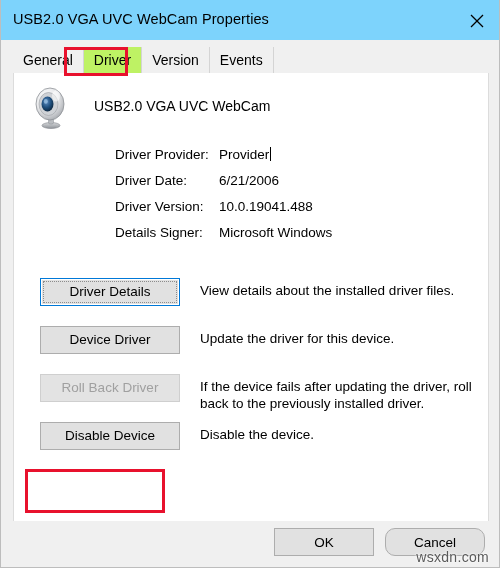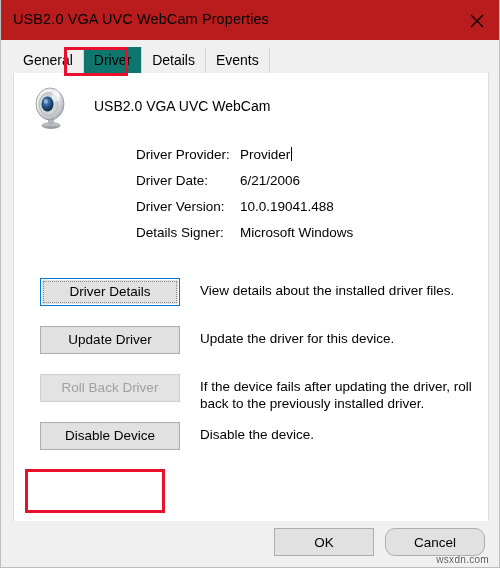--- a/index.html
+++ b/index.html
@@ -27,21 +27,21 @@
     border-bottom: 1px solid #bdbdbd;
     box-sizing: border-box;
   }
 
   
   .titlebar {
     position: absolute;
     left: 0; top: 0;
     width: 100%;
     height: 40px;
-    background: #b91c1c;
+    background: #7dd3fc;
     box-sizing: border-box;
     text-align: right;
   }
   .title-text {
     position: absolute;
     left: 12px;
     top: 11px;
     font-size: 14.5px;
     color: #000000;
     white-space: nowrap;
@@ -82,21 +82,21 @@
     line-height: 26px;
     padding: 0 10px;
     font-size: 14px;
     color: #000;
     background: #f0f0f0;
     border-right: 1px solid #d4d4d4;
     white-space: nowrap;
     box-sizing: border-box;
   }
   .tab.active {
-    background: #0f766e;
+    background: #bef264;
   }
 
   
   .panel {
     position: absolute;
     left: 12px;
     top: 73px;
     width: 476px;
     height: 449px;
     background: #ffffff;
@@ -126,21 +126,20 @@
     color: #000;
     white-space: nowrap;
   }
 
   
   .info {
     position: absolute;
     left: 101px;
     top: 74px;
     width: 360px;
-    margin-left: 21px;
   }
   .info-row {
     position: relative;
     height: 26px;
     font-size: 13.5px;
     color: #000;
   }
   .info-label {
     position: absolute;
     left: 0;
@@ -249,21 +248,21 @@
     box-sizing: border-box;
     cursor: default;
   }
   #ok-button     { right: 125px; }
   #cancel-button { right: 14px; border-radius: 10px; }
 
   .watermark {
     position: absolute;
     right: 10px;
     bottom: 2px;
-    font-size: 10px;
+    font-size: 14px;
     color: #5a5a5a;
     letter-spacing: 0.3px;
     text-shadow: 0 0 2px #ffffff, 0 0 3px #ffffff;
     text-align: center;
   }
 </style>
 </head>
 <body>
 
 <div class="window">
@@ -275,21 +274,21 @@
         <line x1="1" y1="1" x2="13" y2="13" stroke="#000" stroke-width="1.2"></line>
         <line x1="13" y1="1" x2="1" y2="13" stroke="#000" stroke-width="1.2"></line>
       </svg>
     </div>
   </div>
 
   <div class="tabstrip">
     <div class="tabs">
       <div class="tab">General</div>
       <div class="tab active">Driver</div>
-      <div class="tab">Details</div>
+      <div class="tab">Version</div>
       <div class="tab">Events</div>
     </div>
   </div>
 
   <div class="panel">
 
     <div class="device-header">
       <div class="webcam-icon">
         <svg width="42" height="44" viewBox="0 0 42 44">
           <defs>
@@ -345,21 +344,21 @@
     </div>
 
     <div class="actions">
 
       <div class="action-row">
         <button class="btn focused">Driver Details</button>
         <div class="action-desc">View details about the installed driver files.</div>
       </div>
 
       <div class="action-row">
-        <button class="btn">Update Driver</button>
+        <button class="btn">Device Driver</button>
         <div class="action-desc">Update the driver for this device.</div>
       </div>
 
       <div class="action-row">
         <button class="btn disabled" disabled="">Roll Back Driver</button>
         <div class="action-desc">If the device fails after updating the driver, roll back to the previously installed driver.</div>
       </div>
 
       <div class="action-row">
         <button class="btn">Disable Device</button>

